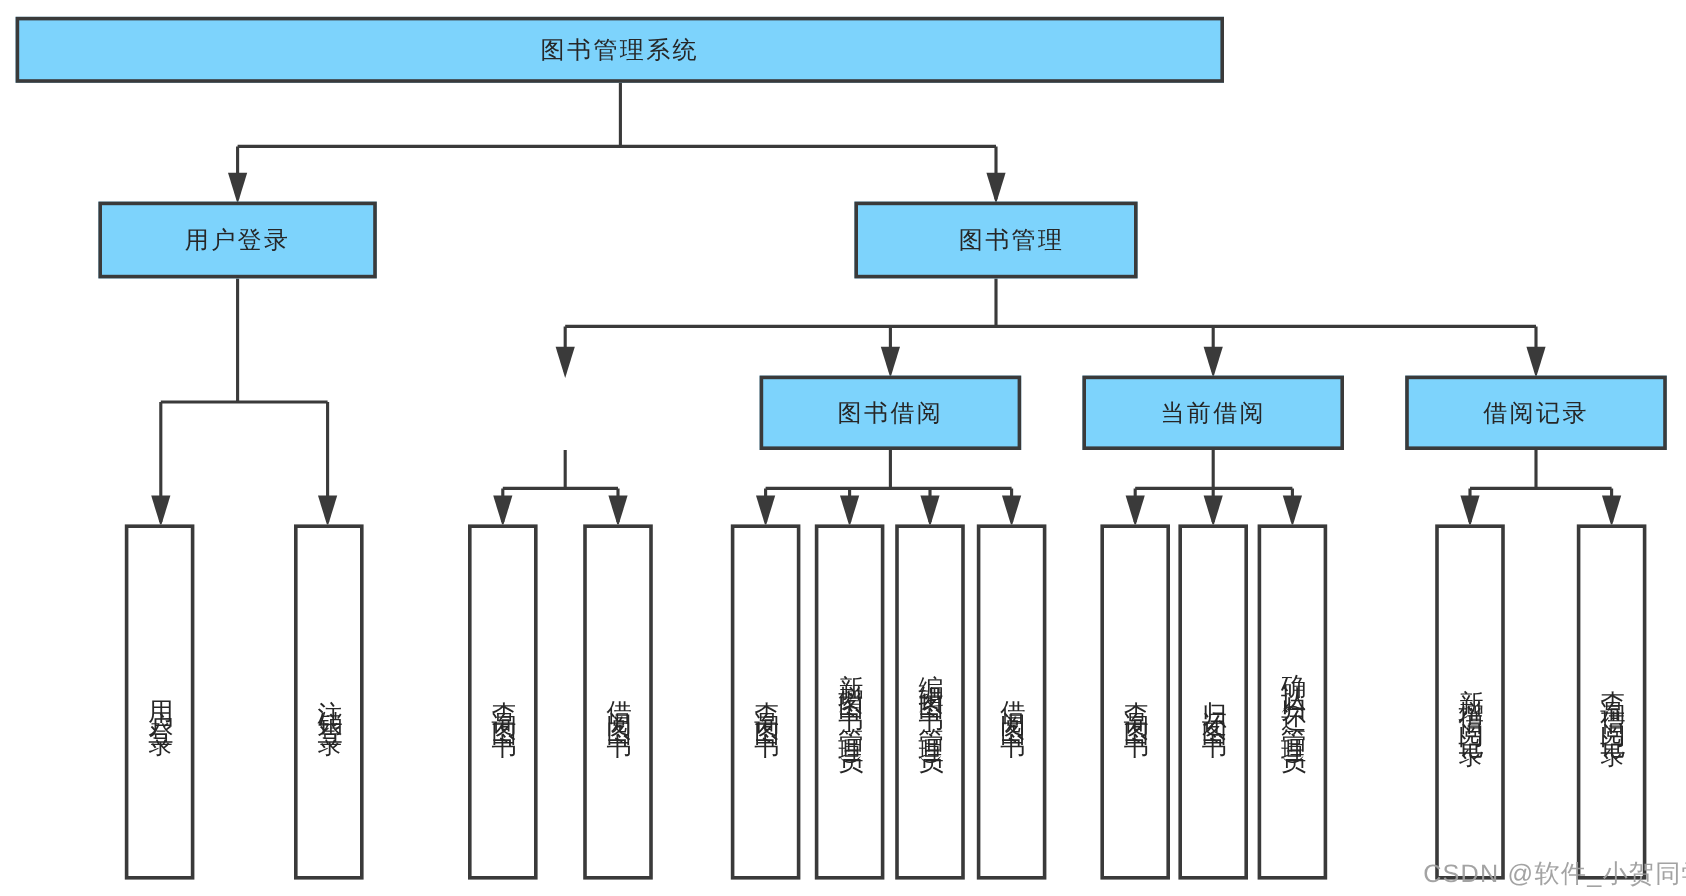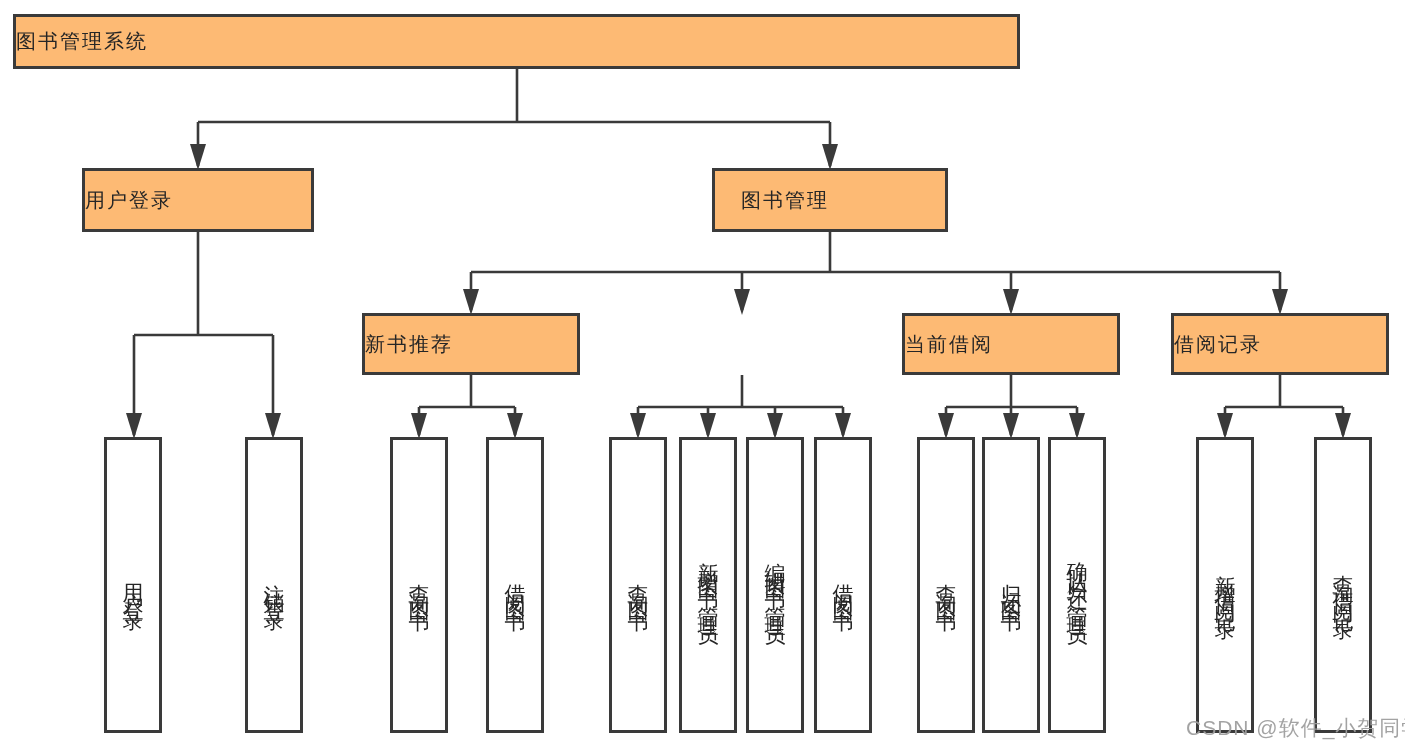--- a/index.html
+++ b/index.html
@@ -13,25 +13,25 @@
   }
   #connectors {
     position: absolute;
     left: 0; top: 0;
     width: 1405px;
     height: 747px;
   }
   .hbox {
     position: absolute;
     box-sizing: border-box;
-    background: #fdba74;
+    background: #7dd3fc;
     border: 3px solid #3a3a3a;
     display: flex;
     align-items: center;
-    justify-content: flex-start;
+    justify-content: center;
     font-size: 20px;
     letter-spacing: 2px;
     color: #262626;
     z-index: 2;
   }
   .vbox {
     position: absolute;
     box-sizing: border-box;
     background: #ffffff;
     border: 3px solid #3a3a3a;
@@ -112,22 +112,22 @@
     <span>图书管理系统</span>
   </div>
 
   <div class="hbox" style="left:82px; top:168px; width:232px; height:64px;">
     <span>用户登录</span>
   </div>
   <div class="hbox" style="left:712px; top:168px; width:236px; height:64px;padding-left:26px;">
     <span>图书管理</span>
   </div>
 
-  <div class="hbox" style="left:362px; top:313px; width:218px; height:62px;">
-    <span>新书推荐</span>
+  <div class="hbox" style="left:633px; top:313px; width:218px; height:62px;">
+    <span>图书借阅</span>
   </div>
   <div class="hbox" style="left:902px; top:313px; width:218px; height:62px;">
     <span>当前借阅</span>
   </div>
   <div class="hbox" style="left:1171px; top:313px; width:218px; height:62px;">
     <span>借阅记录</span>
   </div>
 
   <div class="vbox" style="left:104px;">
     <span class="vtext">用户登录</span>

